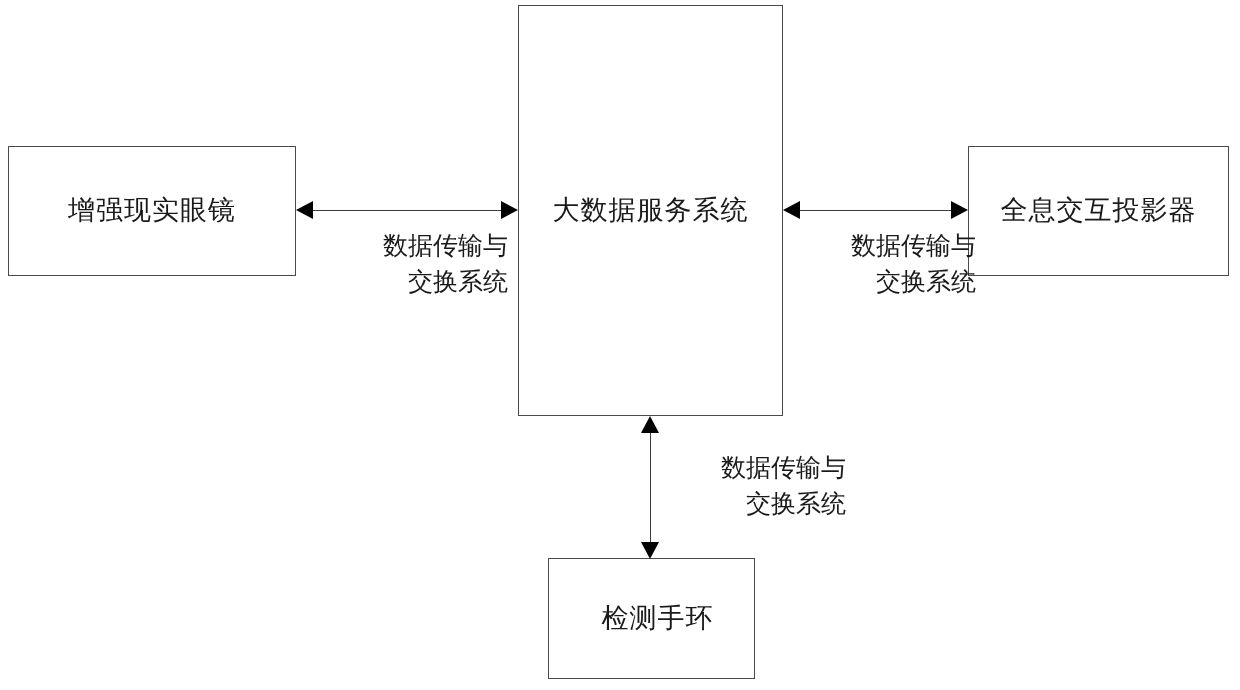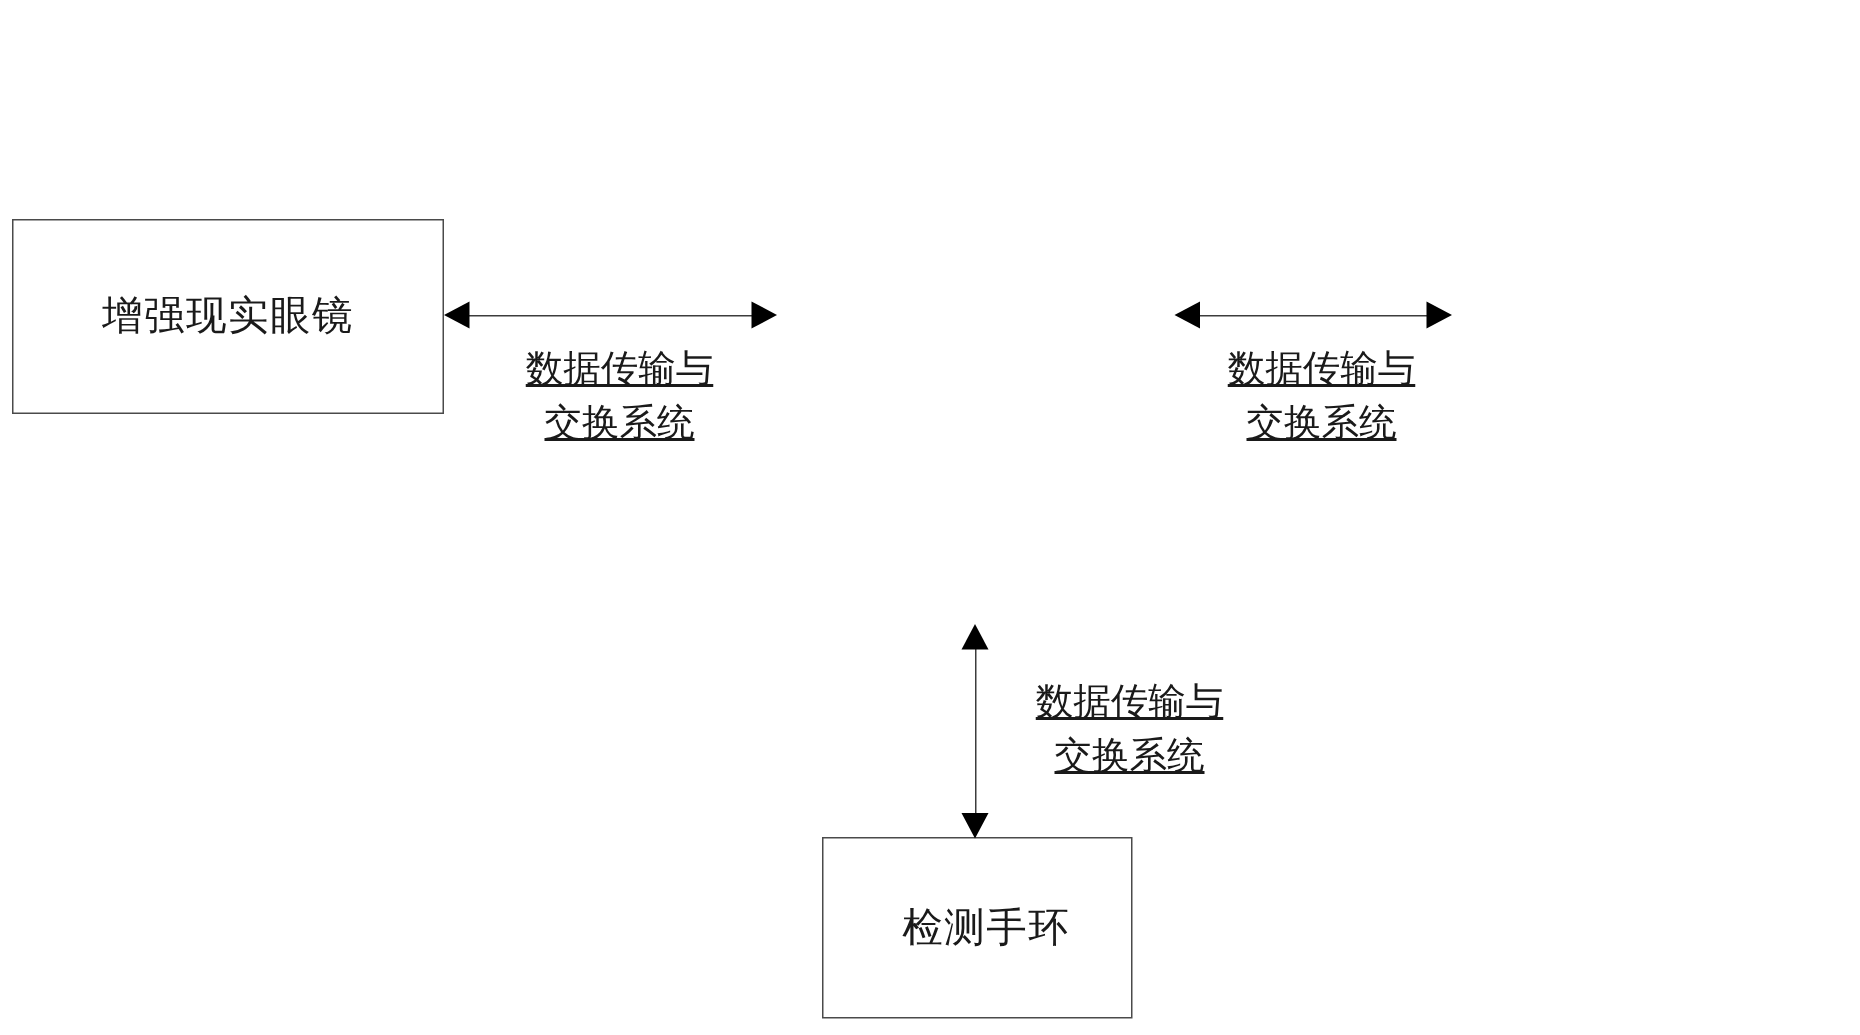--- a/index.html
+++ b/index.html
@@ -90,39 +90,44 @@
   #conn-right { left: 783px; top: 196px; width: 185px; height: 28px; }
   #conn-right .conn-line-h { left: 14px; right: 14px; }
   #conn-bottom{ left: 636px; top: 416px; width: 28px; height: 143px; }
   #conn-bottom .conn-line-v { top: 14px; bottom: 14px; }
 
   
   .edge-label {
     position: absolute;
     font-size: 25px;
     line-height: 36px;
-    text-align: center;
+    text-align: right;
     color: #1a1a1a;
     white-space: nowrap;
-    text-decoration: underline;
   }
   #label-left   { left: 318px; top: 228px; width: 190px; }
   #label-right  { left: 786px; top: 228px; width: 190px; }
   #label-bottom { left: 660px; top: 450px; width: 186px; }
 </style>
 </head>
 <body>
 
 <div id="canvas">
 
   <div class="node" id="node-ar">
     <span class="node-label">增强现实眼镜</span>
   </div>
 
+  <div class="node" id="node-bigdata">
+    <span class="node-label">大数据服务系统</span>
+  </div>
 
+  <div class="node" id="node-projector">
+    <span class="node-label">全息交互投影器</span>
+  </div>
 
   <div class="node" id="node-band">
     <span class="node-label">检测手环</span>
   </div>
 
   <div class="connector" id="conn-left">
     <div class="conn-line-h"></div>
     <div class="arrowhead arrow-left"></div>
     <div class="arrowhead arrow-right"></div>
   </div>

